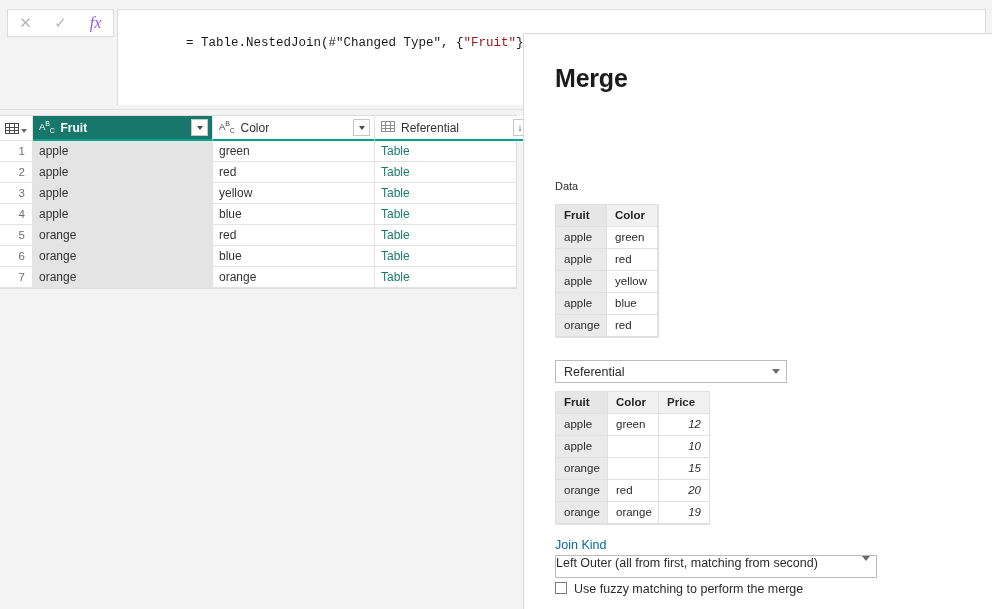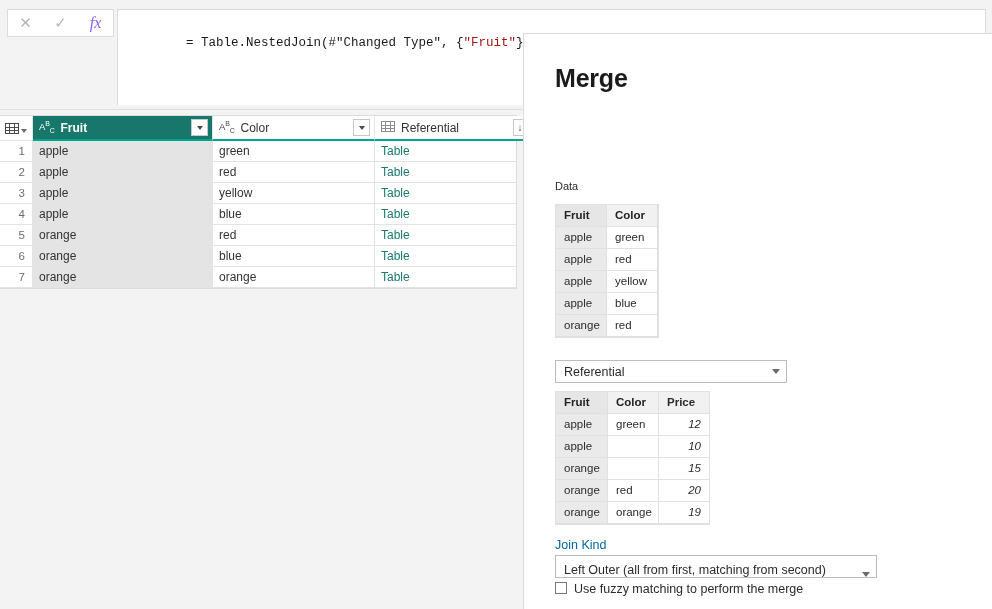--- a/index.html
+++ b/index.html
@@ -326,22 +326,22 @@
     font-size: 12.5px;
     color: #0369a1;
   }
   .join-select {
     position: absolute;
     left: 31px; top: 521px;
     width: 322px; height: 23px;
     border: 1px solid #bcbcbc;
     background: #ffffff;
     display: flex;
-    align-items: flex-end;
-    padding: 0 6px 0 8px;
+    align-items: flex-start;
+    padding: 0 6px 0 0;
     font-size: 12.5px;
     color: #2b2b2b;
     cursor: default;
   }
   .join-select .sel-val { flex: 1; }
 
   .fuzzy-row {
     position: absolute;
     left: 31px; top: 548px;
     display: flex;

